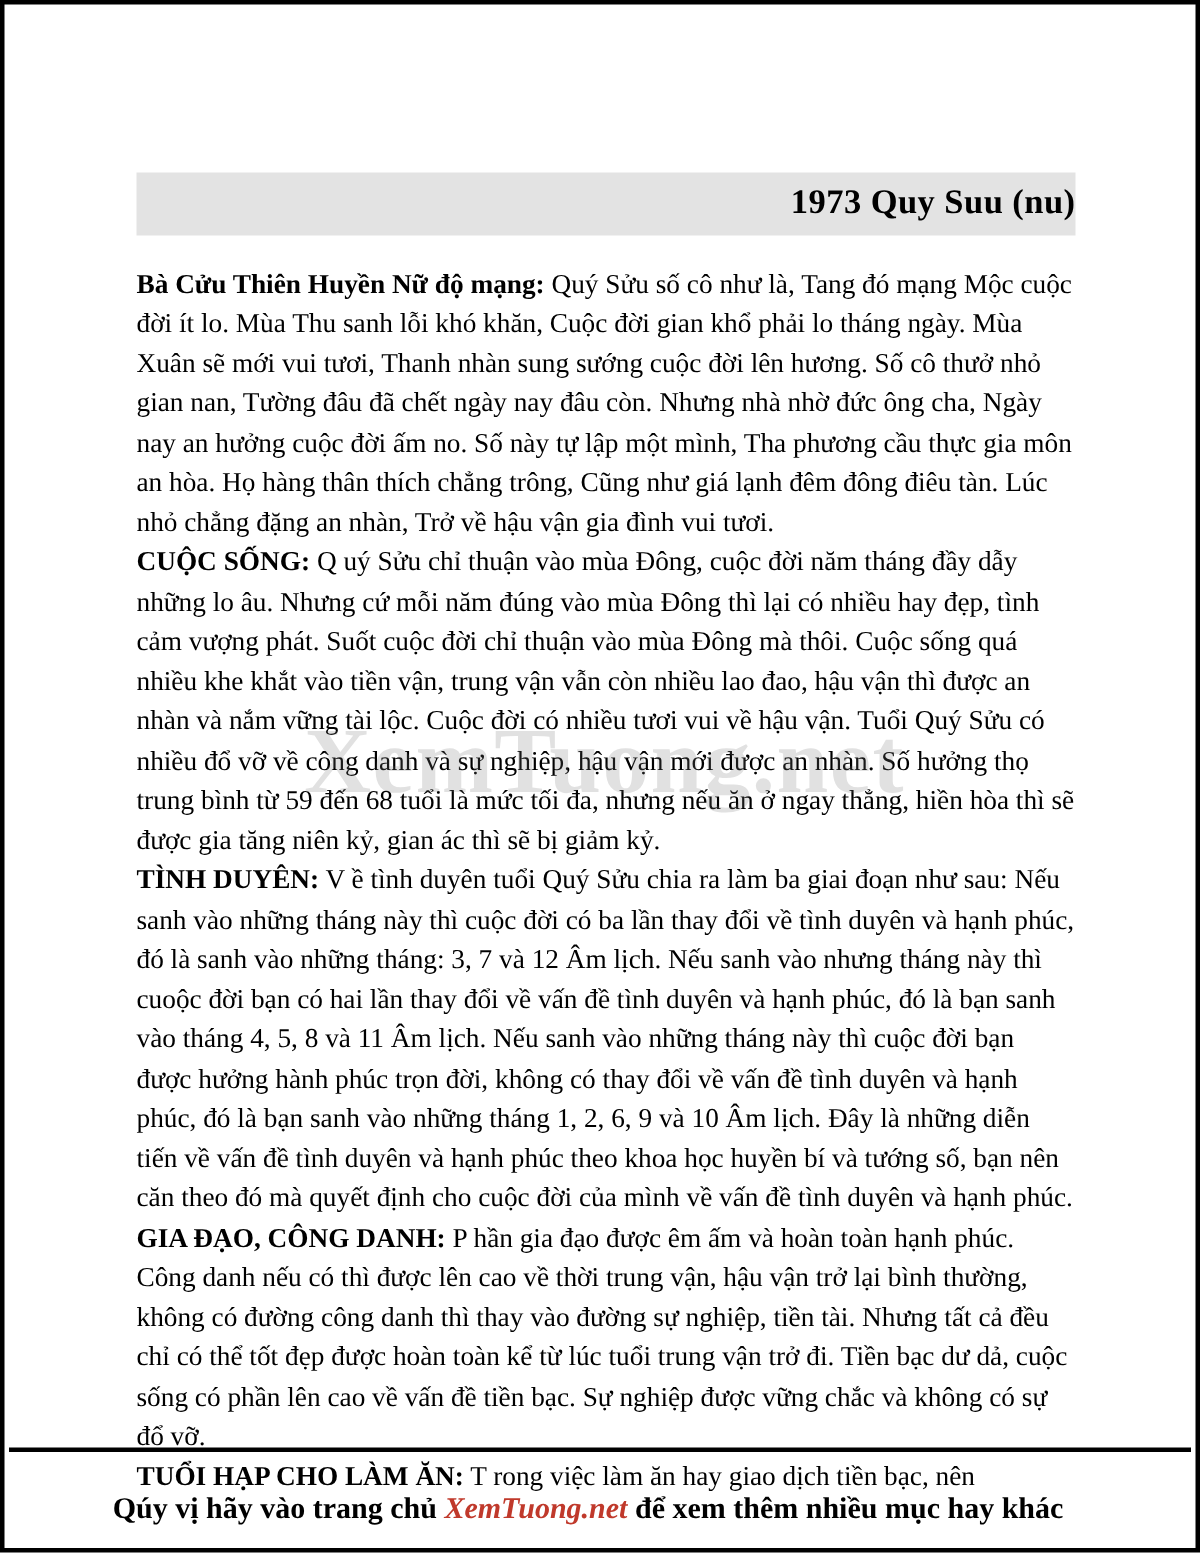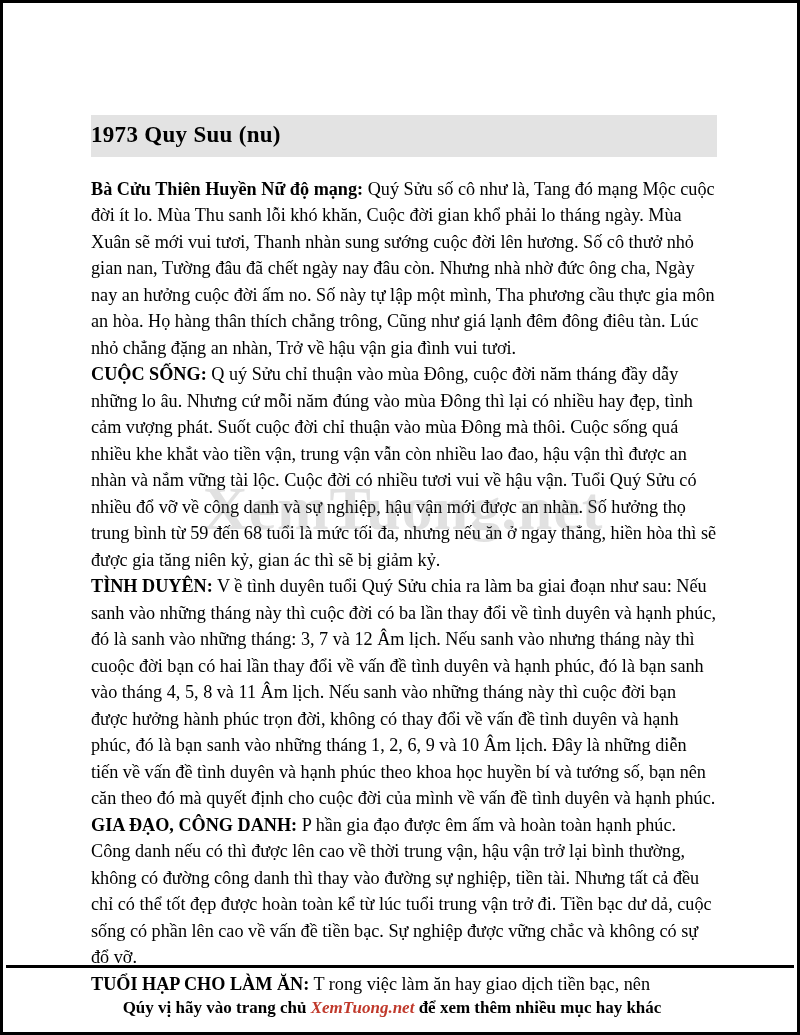--- a/index.html
+++ b/index.html
@@ -23,21 +23,21 @@
     background: #ffffff;
   }
   .content {
     position: absolute;
     left: 88px;
     top: 112px;
     width: 626px;
   }
   .title-bar {
     background: #e3e3e3;
-    text-align: left;
+    text-align: right;
     padding: 7px 0 9px 0;
     margin-bottom: 19px;
   }
   .title-bar .title {
     font-size: 23px;
     font-weight: bold;
     letter-spacing: 0.3px;
   }
   .body-text {
     font-size: 18.2px;
@@ -73,21 +73,21 @@
     bottom: 64px;
     height: 3px;
     background: #000000;
   }
   .footer {
     position: absolute;
     left: 0;
     right: 16px;
     bottom: 14px;
     text-align: center;
-    font-size: 17px;
+    font-size: 20px;
     font-weight: bold;
   }
   .footer .brand {
     color: #c0392b;
     font-style: italic;
   }
 </style>
 </head>
 <body>
 

